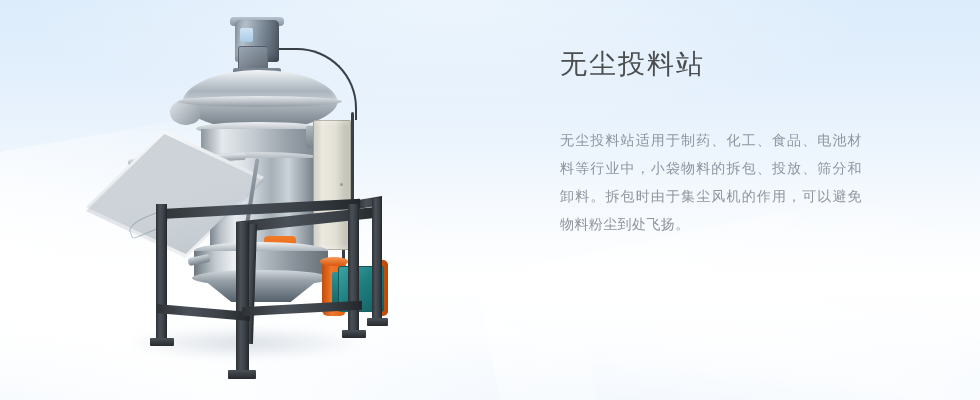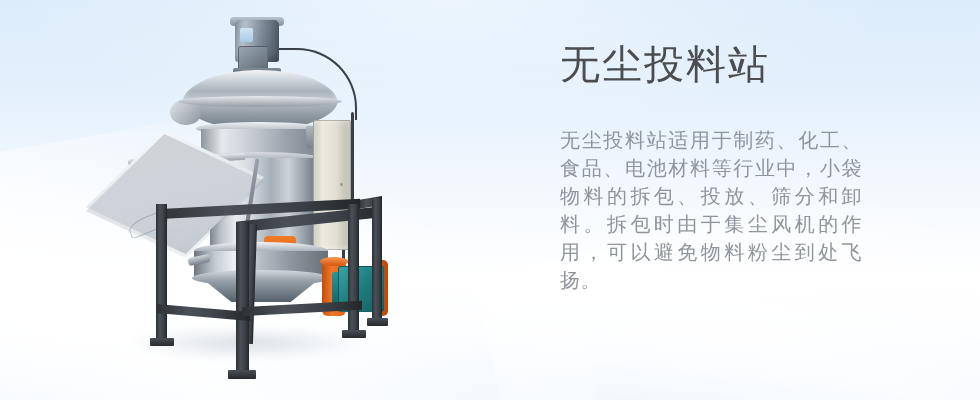--- a/index.html
+++ b/index.html
@@ -41,29 +41,29 @@
     background:radial-gradient(ellipse 620px 190px at 46% 0%,rgba(255,255,255,.45),rgba(255,255,255,0) 70%);
     pointer-events:none;
   }
 
   
   .copy{
     position:absolute;left:560px;top:44px;width:330px;
   }
   .title{
     margin:0;
-    font-size:40px;line-height:40px;font-weight:400;
+    font-size:27px;line-height:40px;font-weight:400;
     letter-spacing:2px;
     color:#4b4d4f;
     white-space:nowrap;
   }
   .desc{
     margin:0;
     position:absolute;left:0;top:82px;width:302px;
-    font-size:20px;line-height:28px;
+    font-size:14px;line-height:28px;
     letter-spacing:.4px;
     color:#8f959d;
     text-align:justify;
     text-justify:inter-ideograph;
   }
 
   
   .cta{
     position:absolute;left:768px;top:303px;
     width:102px;height:45px;

